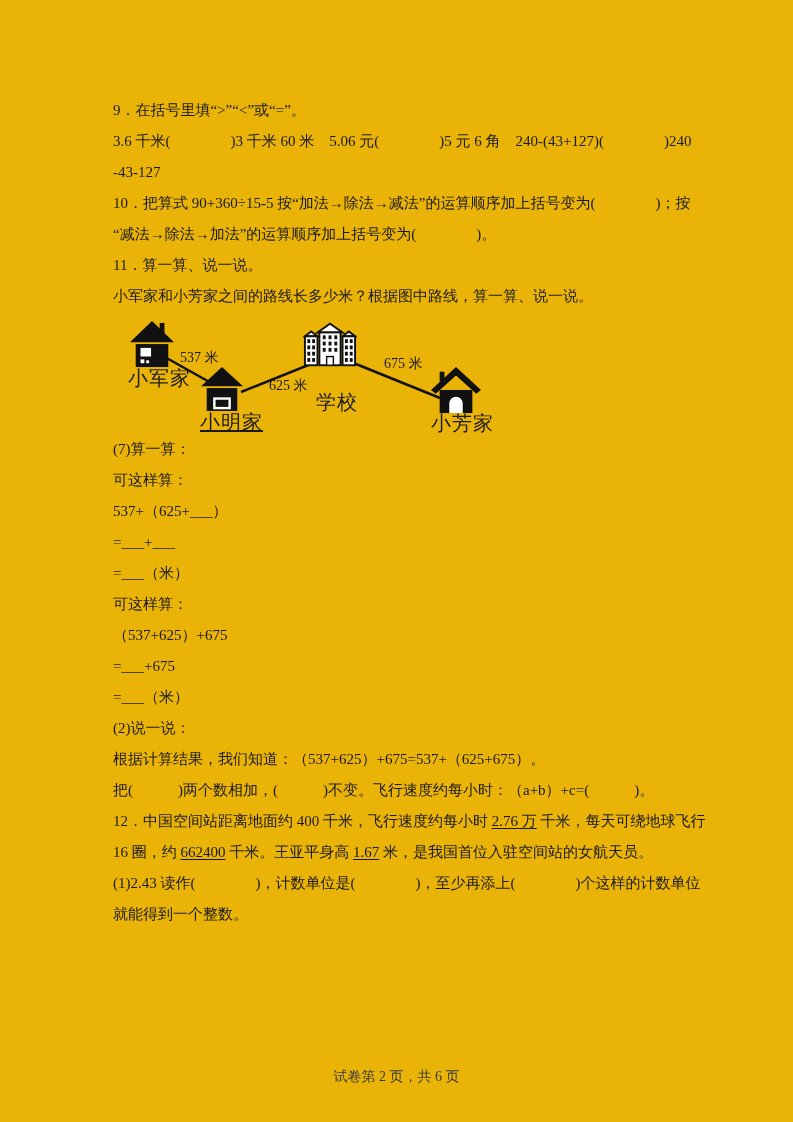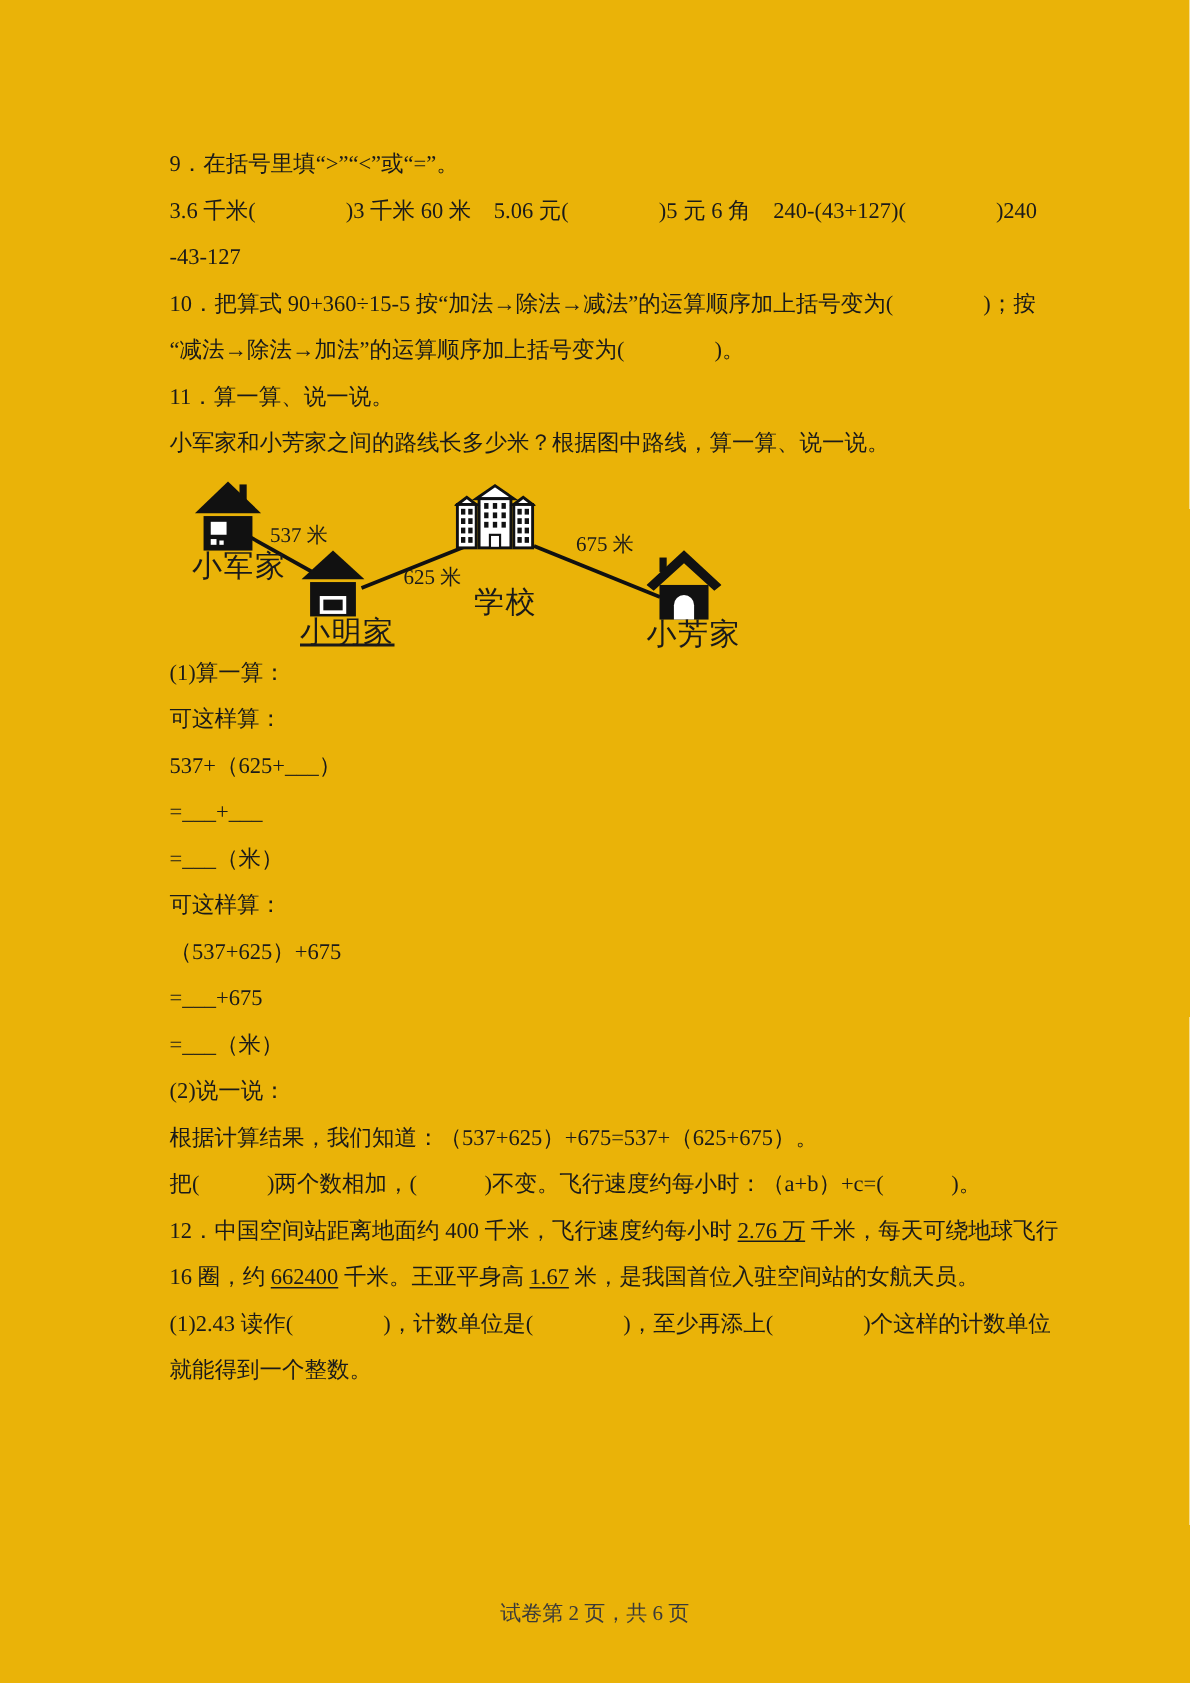--- a/index.html
+++ b/index.html
@@ -139,21 +139,21 @@
 
       <svg class="dicon" style="left:318px; top:52px;" width="50" height="50" viewBox="0 0 52 50">
         <rect x="9" y="7" width="5" height="10" fill="#111"></rect>
         <polygon points="0,26 26,2 52,26 47,30 26,11 5,30" fill="#111"></polygon>
         <rect x="9" y="26" width="34" height="24" fill="#111"></rect>
         <path d="M19,50 V40 a7,7 0 0 1 14,0 V50 Z" fill="#fff"></path>
       </svg>
       <div class="dlabel" style="left:318px; top:103px;">小芳家</div>
     </div>
 
-    <div class="line">(1)算一算：</div>
+    <div class="line">(7)算一算：</div>
     <div class="line">可这样算：</div>
     <div class="line">537+（625+___）</div>
     <div class="line">=___+___</div>
     <div class="line">=___（米）</div>
     <div class="line">可这样算：</div>
     <div class="line">（537+625）+675</div>
     <div class="line">=___+675</div>
     <div class="line">=___（米）</div>
     <div class="line">(2)说一说：</div>
     <div class="line">根据计算结果，我们知道：（537+625）+675=537+（625+675）。</div>

